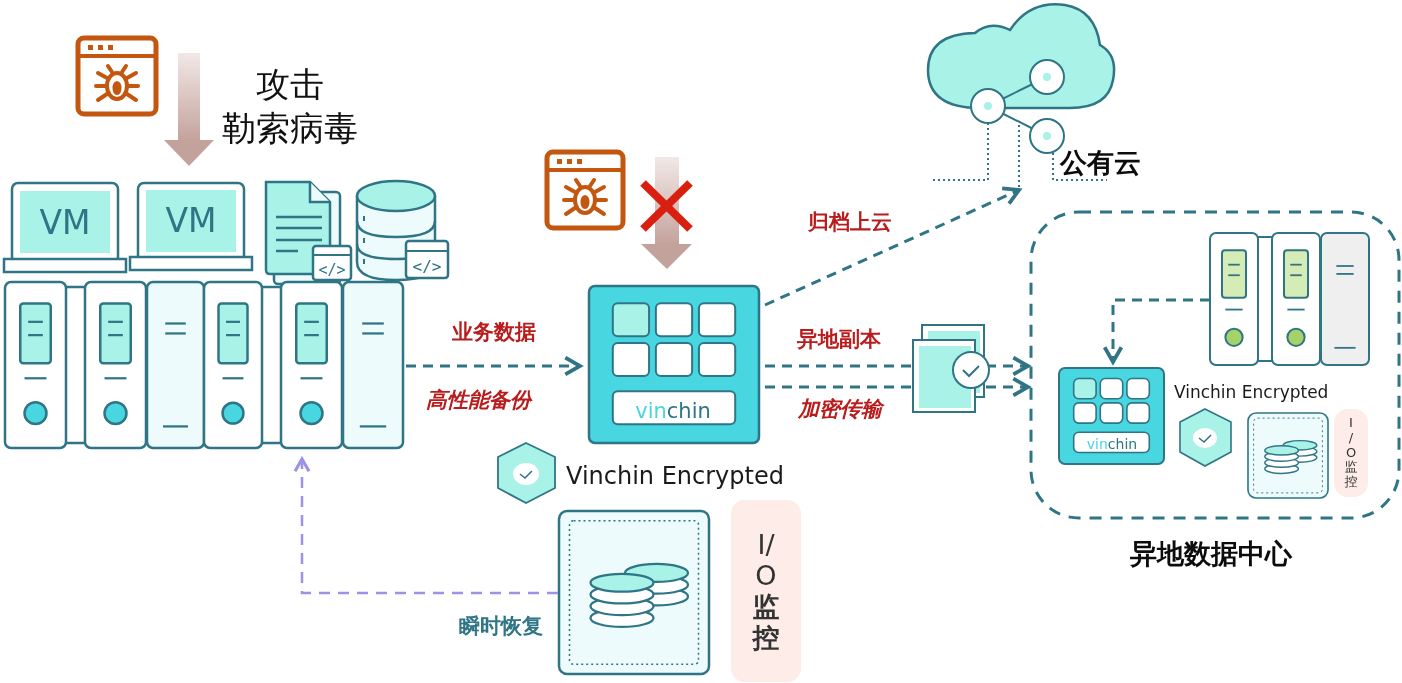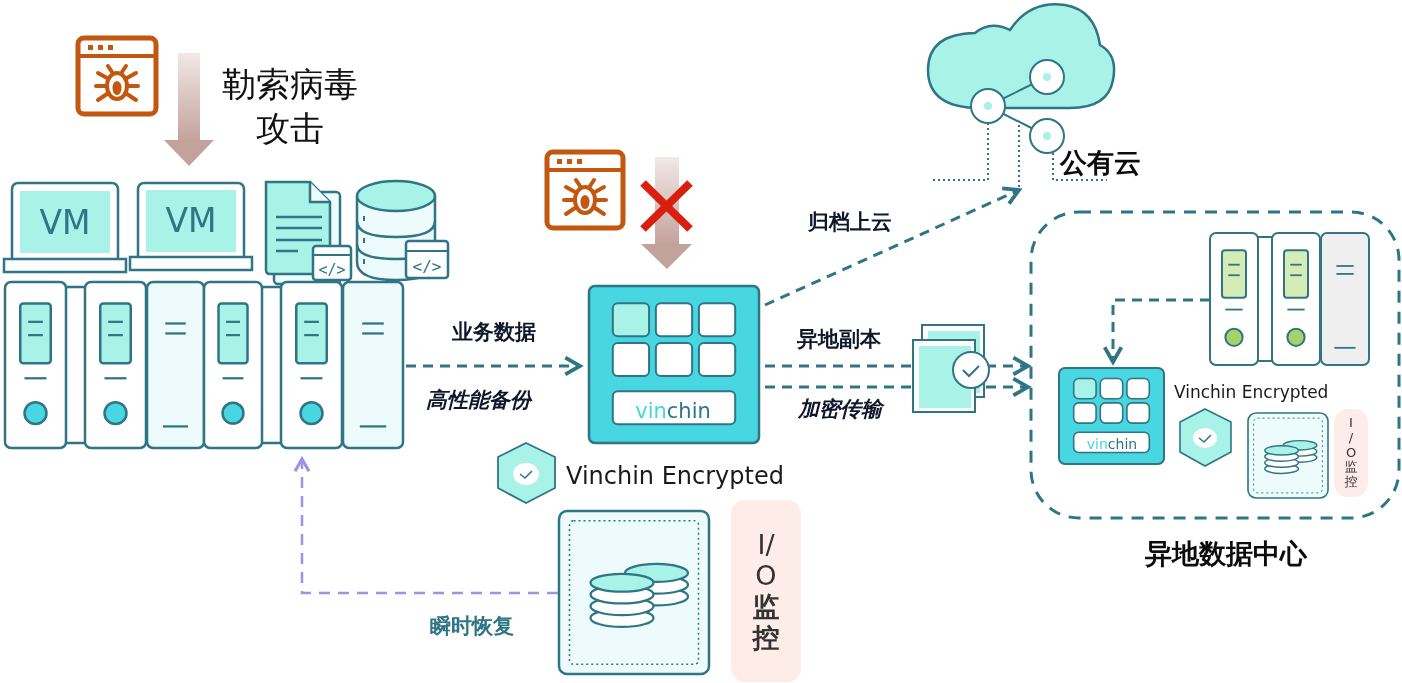--- a/index.html
+++ b/index.html
@@ -1,20 +1,20 @@
 <!DOCTYPE html>
 <html><head>
 <meta charset="utf-8">
 <style>
   html, body { margin: 0; padding: 0; background: #ffffff; }
   body { width: 1402px; height: 683px; position: relative; overflow: hidden; font-family: "DejaVu Sans", sans-serif; }
   #stage { position: absolute; left: 0; top: 0; width: 1402px; height: 683px; }
   .lbl { position: absolute; white-space: nowrap; }
-  .flow-label { font-family: "DejaVu Sans", sans-serif; font-weight: bold; font-size: 21px; color: #0f172a; letter-spacing: 0px; }
-  .flow-label.dark { color: #2f7586; }
+  .flow-label { font-family: "DejaVu Sans", sans-serif; font-weight: bold; font-size: 21px; color: #b91c1c; letter-spacing: 0px; }
+  .flow-label.dark { color: #2f7586; margin-left: 29px; }
   .big-black { font-family: "DejaVu Sans", sans-serif; font-size: 34px; color: #111; line-height: 1.3; text-align: center; }
   .bold-black { font-family: "DejaVu Sans", sans-serif; font-weight: bold; font-size: 27px; color: #0c0c0c; }
   .enc-label { font-family: "DejaVu Sans", sans-serif; font-size: 24px; color: #1a1a1a; }
   .io-box { position: absolute; background: #fdece7; border-radius: 14px; display: flex; flex-direction: column; align-items: center; justify-content: center; color: #333; font-family: "DejaVu Sans", sans-serif; }
   .io-box span { display: block; line-height: 1.15; }
   .io-box .io-strong { font-weight: bold; }
 </style>
 </head>
 <body>
 
@@ -278,22 +278,22 @@
       <ellipse cx="1300" cy="451.42" rx="16.8" ry="4.675" fill="#fff" stroke="#2f7586" stroke-width="1.4400000000000002"></ellipse>
       <ellipse cx="1300" cy="445.3" rx="16.8" ry="4.675" fill="#a8f2e8" stroke="#2f7586" stroke-width="1.4400000000000002"></ellipse>
       <ellipse cx="1281.6" cy="468.76" rx="16.8" ry="4.675" fill="#fff" stroke="#2f7586" stroke-width="1.4400000000000002"></ellipse>
       <ellipse cx="1281.6" cy="462.64" rx="16.8" ry="4.675" fill="#fff" stroke="#2f7586" stroke-width="1.4400000000000002"></ellipse>
       <ellipse cx="1281.6" cy="456.52" rx="16.8" ry="4.675" fill="#fff" stroke="#2f7586" stroke-width="1.4400000000000002"></ellipse>
       <ellipse cx="1281.6" cy="450.4" rx="16.8" ry="4.675" fill="#a8f2e8" stroke="#2f7586" stroke-width="1.4400000000000002"></ellipse>
     </g>
 </svg>
 
 <div class="lbl big-black" style="left:222px; top:62px;">
+  <div>攻击</div>
   <div>勒索病毒</div>
-  <div>攻击</div>
 </div>
 
 <div class="lbl flow-label" style="left:452px; top:318px;">业务数据</div>
 <div class="lbl flow-label" style="left:426px; top:386px;font-style:italic;">高性能备份</div>
 <div class="lbl flow-label dark" style="left:430px; top:612px;">瞬时恢复</div>
 <div class="lbl flow-label" style="left:808px; top:208px;">归档上云</div>
 <div class="lbl flow-label" style="left:797px; top:325px;text-align:right;">异地副本</div>
 <div class="lbl flow-label" style="left:798px; top:395px;font-style:italic;">加密传输</div>
 
 <div class="io-box" style="left:731px; top:500px; width:70px; height:182px; font-size:27px;">
@@ -304,13 +304,13 @@
 </div>
 
 <div class="io-box" style="left:1334px; top:409px; width:34px; height:88px; font-size:13px;">
   <span>I</span>
   <span>/</span>
   <span>O</span>
   <span>监</span>
   <span>控</span>
 </div>
 
-<div class="lbl bold-black" style="left:1130px; top:536px; font-size:27px;margin-left:15px;">异地数据中心</div>
+<div class="lbl bold-black" style="left:1130px; top:536px; font-size:27px;">异地数据中心</div>
 
 </body></html>

